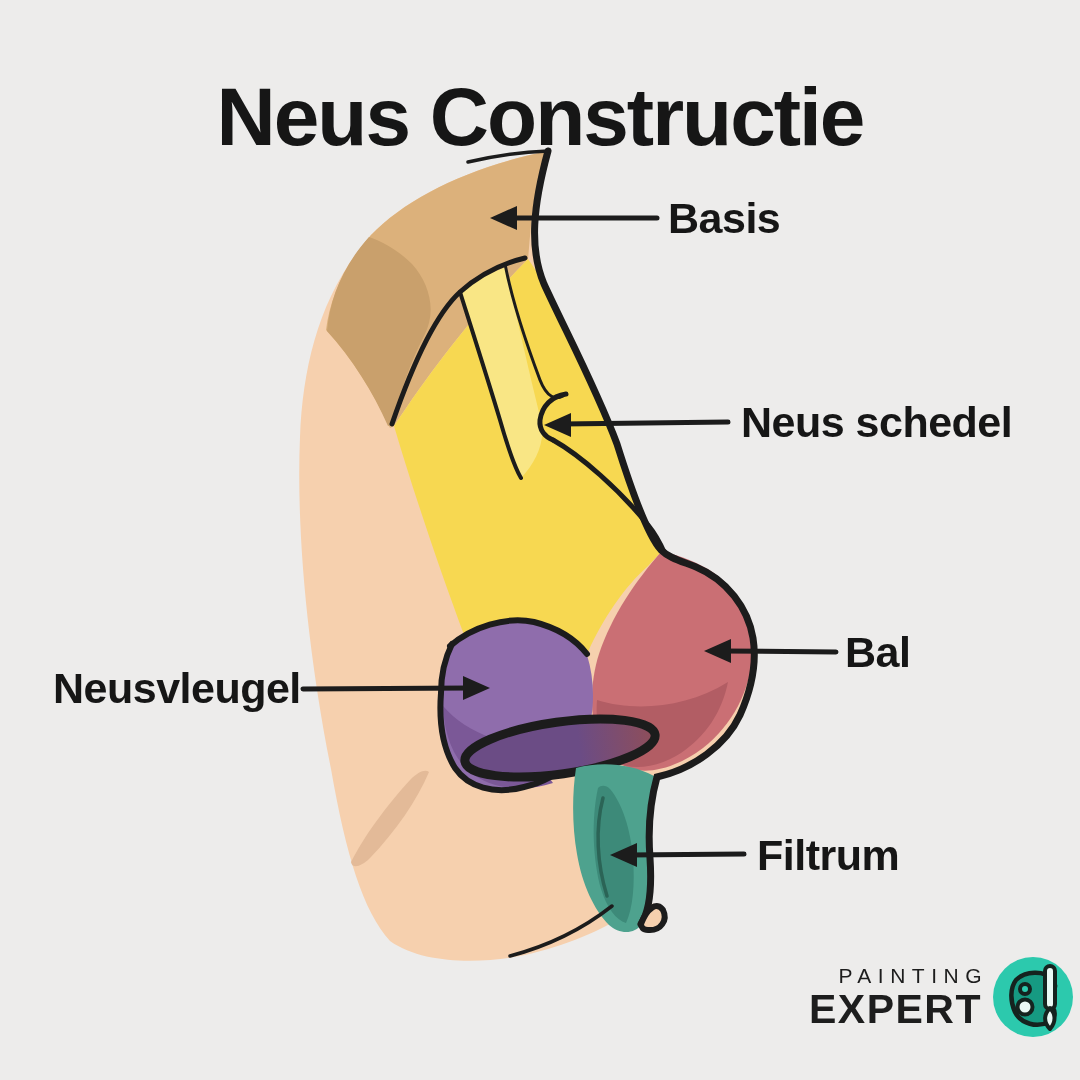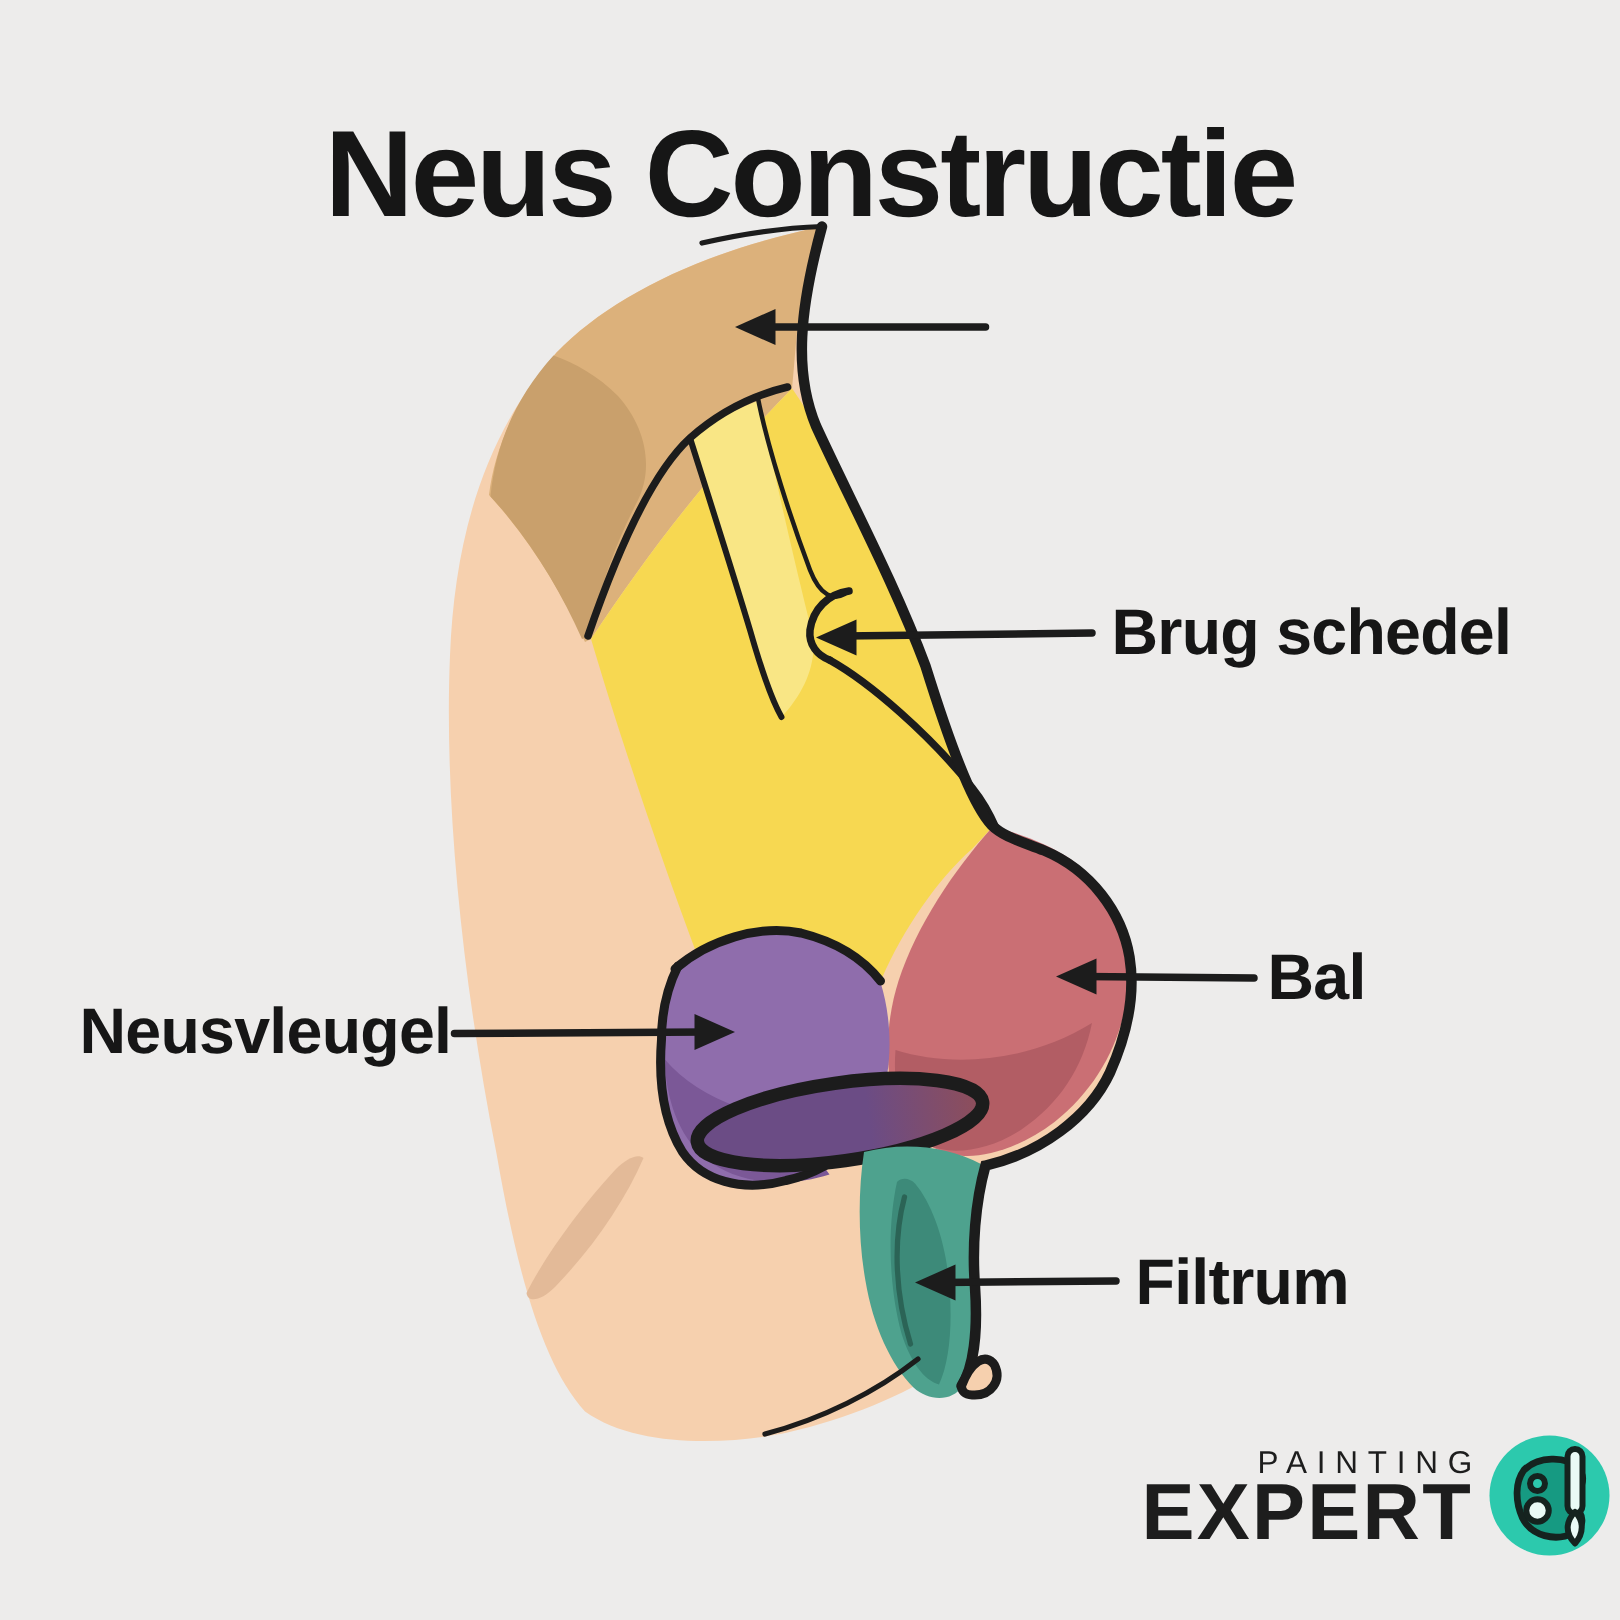--- a/index.html
+++ b/index.html
@@ -28,21 +28,21 @@
   .brand{
     position:absolute;right:42px;top:956px;
     display:flex;align-items:center;gap:10px;
   }
   .brand-text{text-align:right;color:#1d1d1d;}
   .brand-line1{
     font-size:21px;font-weight:400;letter-spacing:6.5px;margin-right:-6px;
     line-height:24px;
   }
   .brand-line2{
-    font-size:53px;font-weight:700;letter-spacing:1.5px;line-height:42px;
+    font-size:41px;font-weight:700;letter-spacing:1.5px;line-height:42px;
   }
   .brand-icon{width:82px;height:82px;display:block;}
 </style>
 </head>
 <body>
 
 <div class="stage">
 
   <svg class="diagram" width="1080" height="1080" viewBox="0 0 1080 1080">
     <defs>
@@ -138,21 +138,22 @@
       </g>
       <g>
         <line x1="744" y1="854" x2="628" y2="855"></line>
         <polygon points="610,855 637,843 637,867" stroke="none"></polygon>
       </g>
     </g>
   </svg>
 
   <div class="page-title">Neus Constructie</div>
 
-  <div class="callout lbl-brug">Brug schedel</div>
+  <div class="callout lbl-basis">Basis</div>
+  <div class="callout lbl-brug">Neus schedel</div>
   <div class="callout lbl-bal">Bal</div>
   <div class="callout lbl-neusvleugel">Neusvleugel</div>
   <div class="callout lbl-filtrum">Filtrum</div>
 
   <div class="brand">
     <div class="brand-text">
       <div class="brand-line1">PAINTING</div>
       <div class="brand-line2">EXPERT</div>
     </div>
     <svg class="brand-icon" viewBox="0 0 82 82">

